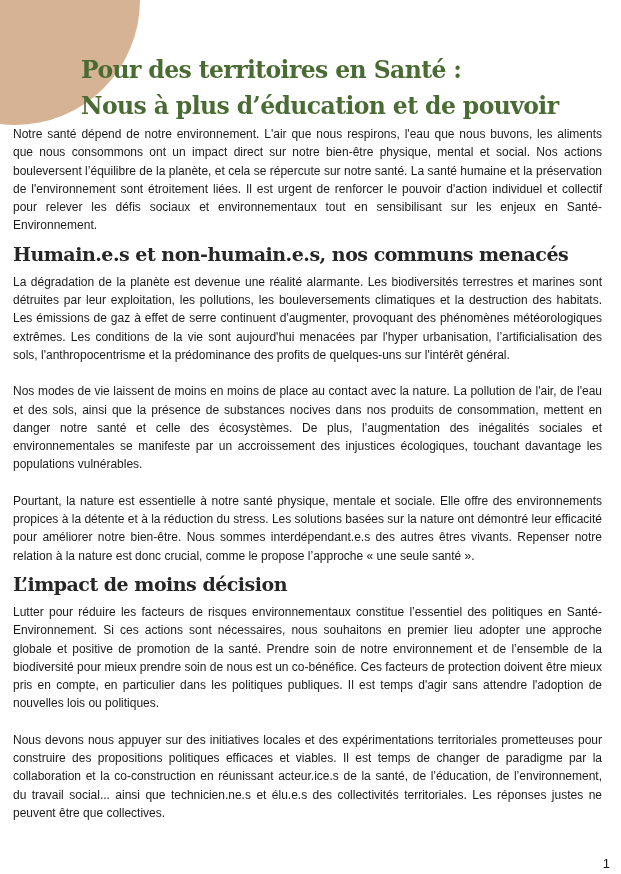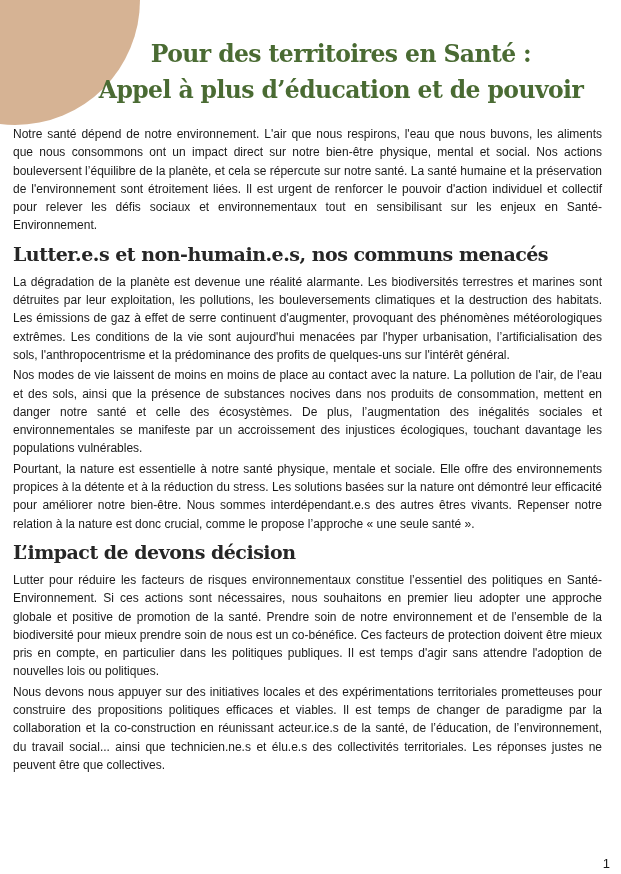--- a/index.html
+++ b/index.html
@@ -20,23 +20,23 @@
       left: -110px;
       top: -125px;
       width: 250px;
       height: 250px;
       border-radius: 50%;
       background: #d6b394;
     }
     .title {
       position: absolute;
       right: 20px;
-      top: 8px;
+      top: 24px;
       width: 520px;
-      text-align: center;
+      text-align: left;
       font-family: "DejaVu Serif", serif;
       font-weight: bold;
       font-size: 23.5px;
       line-height: 36px;
       color: #4a6b33;
       letter-spacing: -0.6px;
       margin-top: 28px;
     }
     .title span { display: block; }
     .content {
@@ -44,21 +44,21 @@
       left: 13px;
       top: 125px;
       width: 589px;
     }
     p.body {
       margin: 0;
       font-size: 12px;
       line-height: 18.3px;
       text-align: justify;
     }
-    p.gap { margin-top: 2px; }
+    p.gap { margin-top: 18px; }
     h2.section {
       margin: 5px 0 5px 0;
       font-family: "DejaVu Serif", serif;
       font-weight: bold;
       font-size: 19px;
       line-height: 28px;
       color: #262626;
       letter-spacing: -0.5px;
     }
     .page-number {
@@ -69,33 +69,33 @@
       color: #1a1a1a;
     }
   </style>
 </head>
 <body>
 
 <div class="deco-circle"></div>
 
 <h1 class="title">
   <span>Pour des territoires en Santé :</span>
-  <span>Appel à plus d’éducation et de pouvoir</span>
+  <span>Nous à plus d’éducation et de pouvoir</span>
 </h1>
 
 <div class="content">
   <p class="body">Notre santé dépend de notre environnement. L'air que nous respirons, l'eau que nous buvons, les aliments que nous consommons ont un impact direct sur notre bien-être physique, mental et social. Nos actions bouleversent l’équilibre de la planète, et cela se répercute sur notre santé. La santé humaine et la préservation de l'environnement sont étroitement liées. Il est urgent de renforcer le pouvoir d'action individuel et collectif pour relever les défis sociaux et environnementaux tout en sensibilisant sur les enjeux en Santé-Environnement.</p>
 
   <section>
-    <h2 class="section">Lutter.e.s et non-humain.e.s, nos communs menacés</h2>
+    <h2 class="section">Humain.e.s et non-humain.e.s, nos communs menacés</h2>
     <p class="body">La dégradation de la planète est devenue une réalité alarmante. Les biodiversités terrestres et marines sont détruites par leur exploitation, les pollutions, les bouleversements climatiques et la destruction des habitats. Les émissions de gaz à effet de serre continuent d'augmenter, provoquant des phénomènes météorologiques extrêmes. Les conditions de la vie sont aujourd'hui menacées par l'hyper urbanisation, l’artificialisation des sols, l'anthropocentrisme et la prédominance des profits de quelques-uns sur l'intérêt général.</p>
     <p class="body gap">Nos modes de vie laissent de moins en moins de place au contact avec la nature. La pollution de l'air, de l'eau et des sols, ainsi que la présence de substances nocives dans nos produits de consommation, mettent en danger notre santé et celle des écosystèmes. De plus, l’augmentation des inégalités sociales et environnementales se manifeste par un accroissement des injustices écologiques, touchant davantage les populations vulnérables.</p>
     <p class="body gap">Pourtant, la nature est essentielle à notre santé physique, mentale et sociale. Elle offre des environnements propices à la détente et à la réduction du stress. Les solutions basées sur la nature ont démontré leur efficacité pour améliorer notre bien-être. Nous sommes interdépendant.e.s des autres êtres vivants. Repenser notre relation à la nature est donc crucial, comme le propose l’approche « une seule santé ».</p>
   </section>
 
   <section>
-    <h2 class="section">L’impact de devons décision</h2>
+    <h2 class="section">L’impact de moins décision</h2>
     <p class="body">Lutter pour réduire les facteurs de risques environnementaux constitue l’essentiel des politiques en Santé-Environnement. Si ces actions sont nécessaires, nous souhaitons en premier lieu adopter une approche globale et positive de promotion de la santé. Prendre soin de notre environnement et de l’ensemble de la biodiversité pour mieux prendre soin de nous est un co-bénéfice. Ces facteurs de protection doivent être mieux pris en compte, en particulier dans les politiques publiques. Il est temps d'agir sans attendre l'adoption de nouvelles lois ou politiques.</p>
     <p class="body gap">Nous devons nous appuyer sur des initiatives locales et des expérimentations territoriales prometteuses pour construire des propositions politiques efficaces et viables. Il est temps de changer de paradigme par la collaboration et la co-construction en réunissant acteur.ice.s de la santé, de l’éducation, de l’environnement, du travail social... ainsi que technicien.ne.s et élu.e.s des collectivités territoriales. Les réponses justes ne peuvent être que collectives.</p>
   </section>
 </div>
 
 <div class="page-number">1</div>
 
 </body></html>

